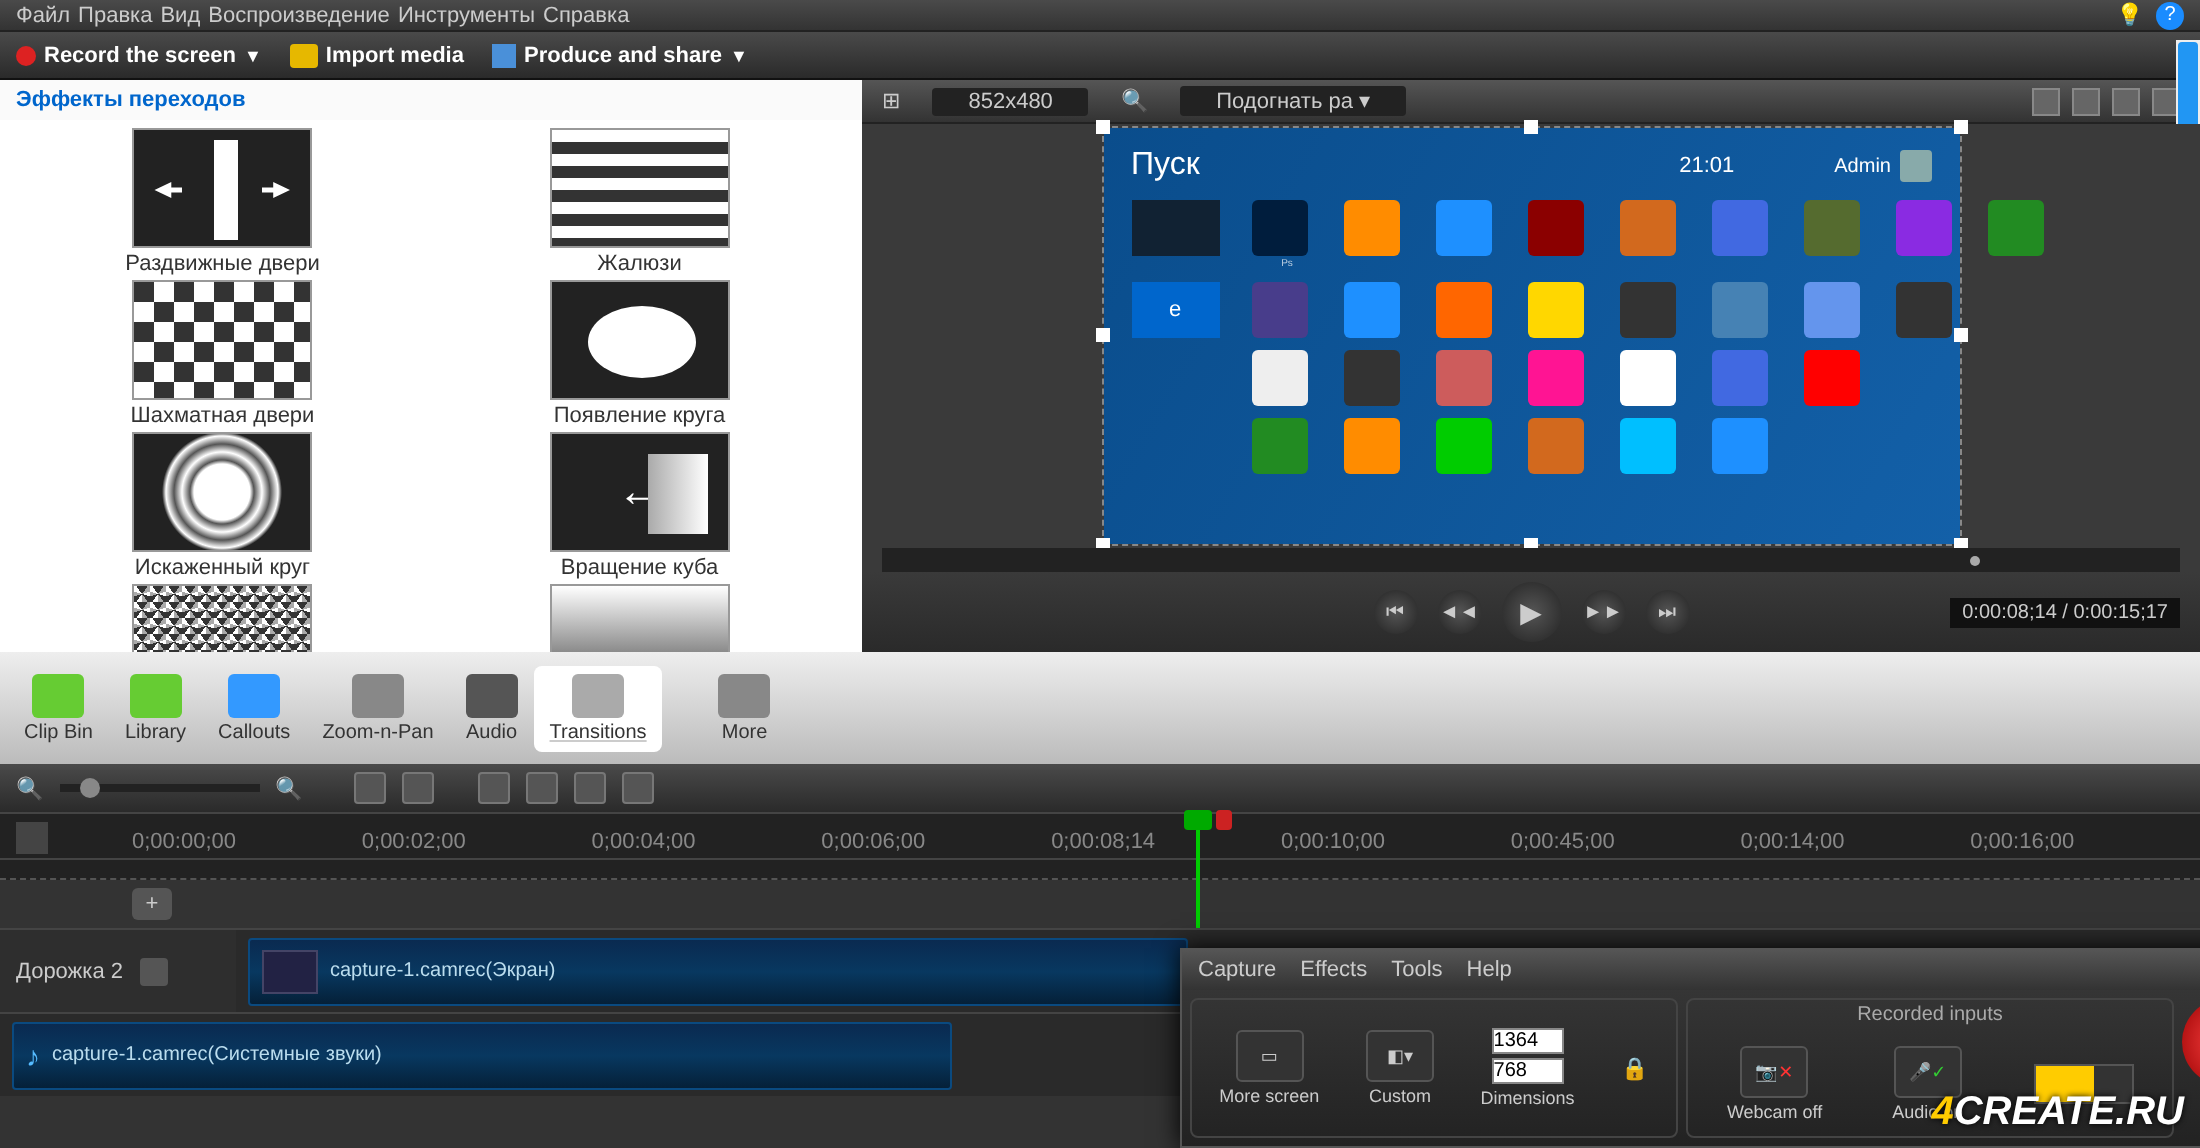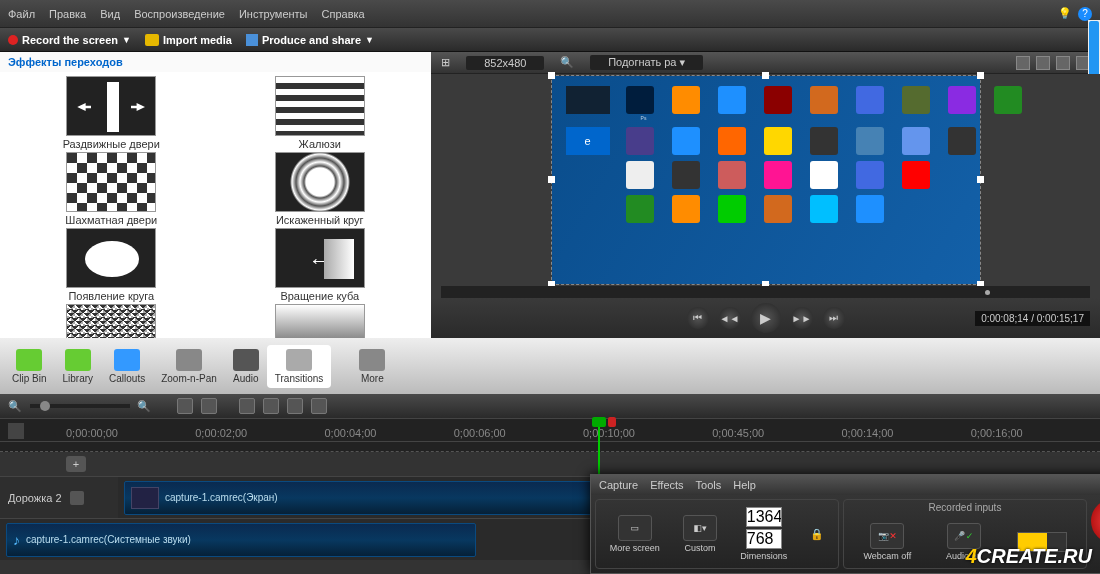--- a/index.html
+++ b/index.html
@@ -1,17 +1,17 @@
 <!DOCTYPE html>
 <html><head>
 <meta charset="utf-8">
 <style>
 *{margin:0;padding:0;box-sizing:border-box;font-family:Tahoma,sans-serif;}
 body{background:#333;color:#ccc;font-size:11px;width:1100px;height:574px;overflow:hidden;position:relative;}
-.menubar{background:linear-gradient(#4a4a4a,#333);height:28px;display:flex;align-items:center;padding:0 8px;gap:14px;border-bottom:1px solid #222;}
+.menubar{background:linear-gradient(#4a4a4a,#333);height:16px;display:flex;align-items:center;padding:0 8px;gap:4px;border-bottom:1px solid #222;}
 .menubar span{cursor:pointer;}
 .menubar .right{margin-left:auto;display:flex;gap:6px;}
 .bulb{color:#ffcc00;}
 .help-ico{background:#1a8cff;color:#fff;width:14px;height:14px;border-radius:7px;display:inline-flex;align-items:center;justify-content:center;font-size:10px;}
 .toolbar{background:linear-gradient(#4a4a4a,#2a2a2a);height:24px;display:flex;align-items:center;padding:0 8px;gap:14px;border-bottom:1px solid #111;}
 .rec-dot{width:10px;height:10px;background:#d22;border-radius:50%;display:inline-block;margin-right:4px;}
 .toolbar .btn{color:#fff;font-weight:bold;display:flex;align-items:center;}
 .folder-ico{width:14px;height:12px;background:#e6b800;display:inline-block;margin-right:4px;border-radius:2px;}
 .share-ico{width:12px;height:12px;background:#4a90d9;display:inline-block;margin-right:4px;}
 .caret{margin-left:4px;font-size:9px;}
@@ -66,21 +66,21 @@
 .tile-label{font-size:5px;display:block;text-align:center;opacity:.7;margin-top:1px;}
 .preview-scrub{height:12px;background:#222;margin:0 10px;position:relative;}
 .preview-scrub::after{content:"";position:absolute;right:100px;top:4px;width:5px;height:5px;background:#aaa;border-radius:50%;}
 .play-controls{height:40px;display:flex;align-items:center;justify-content:center;gap:10px;background:linear-gradient(#3a3a3a,#2a2a2a);}
 .play-btn{width:22px;height:22px;background:radial-gradient(#555,#222);border-radius:50%;display:flex;align-items:center;justify-content:center;color:#ccc;font-size:10px;}
 .play-big{width:30px;height:30px;font-size:14px;}
 .timecode{position:absolute;right:10px;bottom:12px;background:#111;padding:2px 6px;font-size:10px;}
 
 .tabstrip{height:56px;background:linear-gradient(#eee,#bbb);display:flex;align-items:center;padding:0 4px;}
 .tab{display:flex;flex-direction:column;align-items:center;padding:4px 8px;gap:2px;border-radius:4px;}
-.tab.active{background:#fff;}
+.tab.active{background:#fff;text-decoration:underline;}
 .tab-ico{width:26px;height:22px;border-radius:3px;}
 .tab-lbl{font-size:10px;color:#333;}
 .tab.more{margin-left:20px;}
 
 .timeline-tools{height:24px;background:linear-gradient(#4a4a4a,#2a2a2a);display:flex;align-items:center;padding:0 8px;gap:8px;}
 .tt-ico{width:16px;height:16px;background:#555;border:1px solid #777;border-radius:2px;}
 .zoom-track{width:100px;height:4px;background:#222;position:relative;}
 .zoom-track::after{content:"";position:absolute;left:10px;top:-3px;width:10px;height:10px;background:#888;border-radius:50%;}
 
 .ruler{height:24px;background:#222;border-top:1px solid #444;border-bottom:1px solid #444;display:flex;padding-left:66px;position:relative;}
@@ -103,21 +103,21 @@
 
 .rec-window{position:absolute;left:590px;top:474px;width:554px;height:100px;background:linear-gradient(#3a3a3a,#222);border:1px solid #555;box-shadow:0 0 12px #000;}
 .rec-title{height:20px;background:linear-gradient(#555,#333);display:flex;align-items:center;padding:0 8px;gap:12px;font-size:11px;}
 .rec-title .wclose{margin-left:auto;}
 .rec-body{display:flex;height:78px;padding:4px;gap:4px;}
 .rec-group{flex:1;border:1px solid #444;border-radius:4px;display:flex;flex-direction:column;}
 .rec-group-title{text-align:center;font-size:10px;padding:2px;color:#aaa;}
 .rec-group-body{flex:1;display:flex;align-items:center;justify-content:space-around;padding:2px;}
 .rec-item{display:flex;flex-direction:column;align-items:center;gap:2px;font-size:9px;}
 .rec-ico{width:34px;height:26px;background:#333;border:1px solid #555;border-radius:3px;display:flex;align-items:center;justify-content:center;}
-.rec-dims input{width:36px;font-size:16px;background:#fff;border:1px solid #888;}
+.rec-dims input{width:36px;font-size:10px;background:#fff;border:1px solid #888;}
 .rec-btn{width:44px;height:44px;background:radial-gradient(#f44,#900);border-radius:50%;display:flex;align-items:center;justify-content:center;color:#fff;font-size:12px;margin-right:4px;}
 .watermark{position:absolute;right:8px;bottom:6px;font-size:20px;font-weight:bold;color:#fff;text-shadow:0 0 3px #000;font-style:italic;}
 .watermark .b{color:#ffcc00;}
 </style>
 </head>
 <body>
 
 <div class="menubar">
   <span>Файл</span>
   <span>Правка</span>
@@ -160,26 +160,26 @@
         </div>
       <div class="fx-item">
           <div class="fx-thumb fx-blinds"></div>
           <div class="fx-label">Жалюзи</div>
         </div>
       <div class="fx-item">
           <div class="fx-thumb fx-checker"></div>
           <div class="fx-label">Шахматная двери</div>
         </div>
       <div class="fx-item">
+          <div class="fx-thumb fx-circle1"></div>
+          <div class="fx-label">Появление круга</div>
+        </div>
+      <div class="fx-item">
           <div class="fx-thumb fx-circle2"></div>
           <div class="fx-label">Искаженный круг</div>
-        </div>
-      <div class="fx-item">
-          <div class="fx-thumb fx-circle1"></div>
-          <div class="fx-label">Появление круга</div>
         </div>
       <div class="fx-item">
           <div class="fx-thumb fx-cube"></div>
           <div class="fx-label">Вращение куба</div>
         </div>
       <div class="fx-item">
           <div class="fx-thumb fx-noise"></div>
           <div class="fx-label"></div>
         </div>
       <div class="fx-item">
@@ -213,20 +213,26 @@
       <div class="canvas">
         <div class="handle h-tl"></div>
         <div class="handle h-tm"></div>
         <div class="handle h-tr"></div>
         <div class="handle h-ml"></div>
         <div class="handle h-mr"></div>
         <div class="handle h-bl"></div>
         <div class="handle h-bm"></div>
         <div class="handle h-br"></div>
         <div class="win8">
+          <div class="win8-head">
+            <span class="title">Пуск</span>
+            <span class="time">21:01</span>
+            <span class="user">Admin</span>
+            <span class="avatar"></span>
+          </div>
           <div class="tiles">
             <div>
                 <div class="tile-big" style="background:#123"></div>
               </div>
             <div>
                 <div class="tile" style="background:#001d3d"></div>
                 <span class="tile-label">Ps</span>
               </div>
             <div>
                 <div class="tile" style="background:#ff8c00"></div>
@@ -383,20 +389,21 @@
   <div class="tt-ico"></div>
   <div class="tt-ico"></div>
 </div>
 
 <div class="ruler">
   <div class="cfg"></div>
   <div class="rtick">0;00:00;00</div>
   <div class="rtick">0;00:02;00</div>
   <div class="rtick">0;00:04;00</div>
   <div class="rtick">0;00:06;00</div>
+  <div class="rtick">0;00:08;14</div>
   <div class="rtick">0;00:10;00</div>
   <div class="rtick">0;00:45;00</div>
   <div class="rtick">0;00:14;00</div>
   <div class="rtick">0;00:16;00</div>
   <div class="playhead">
       <div class="red"></div>
     </div>
 </div>
 <div class="snap-line"></div>
 

